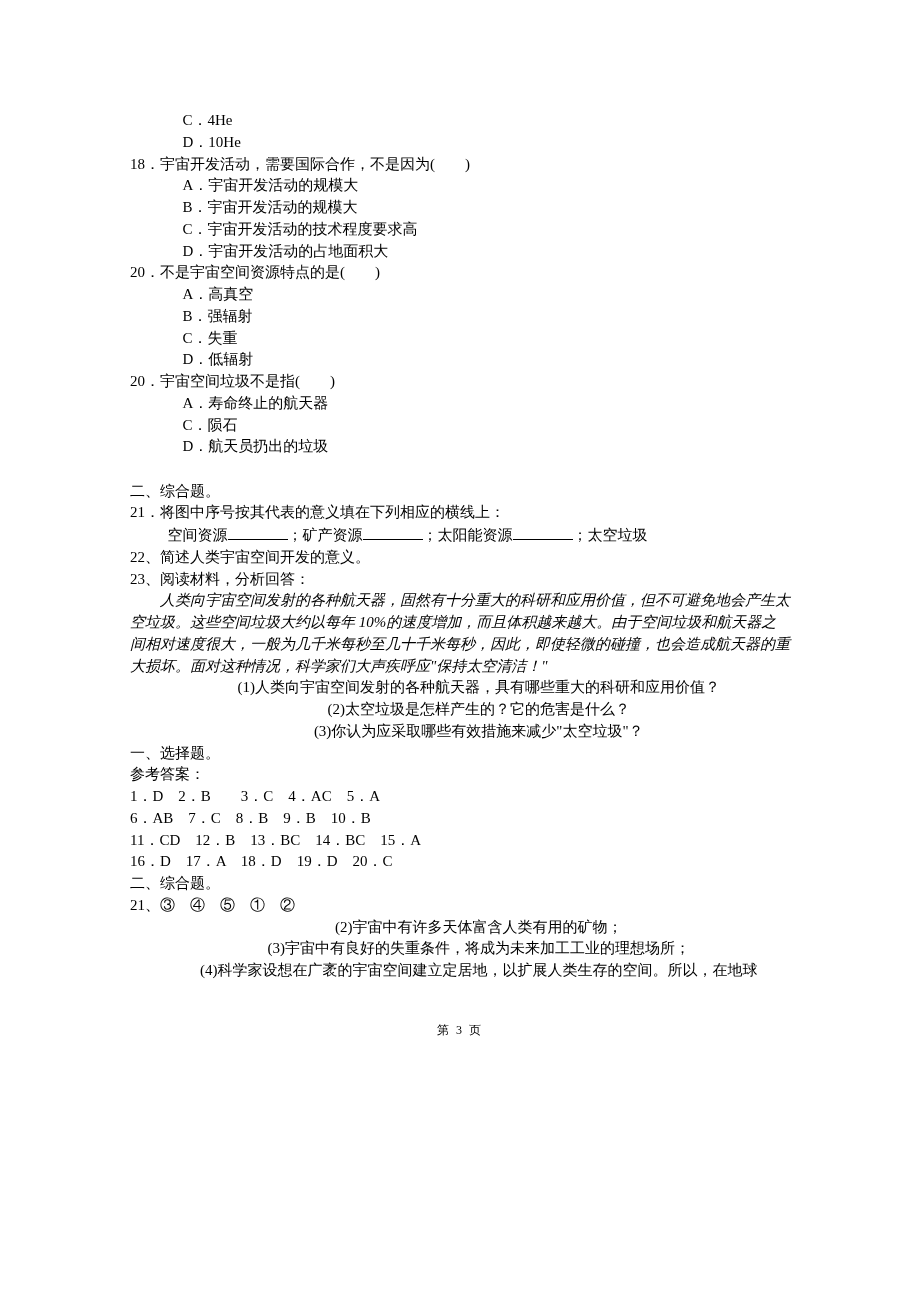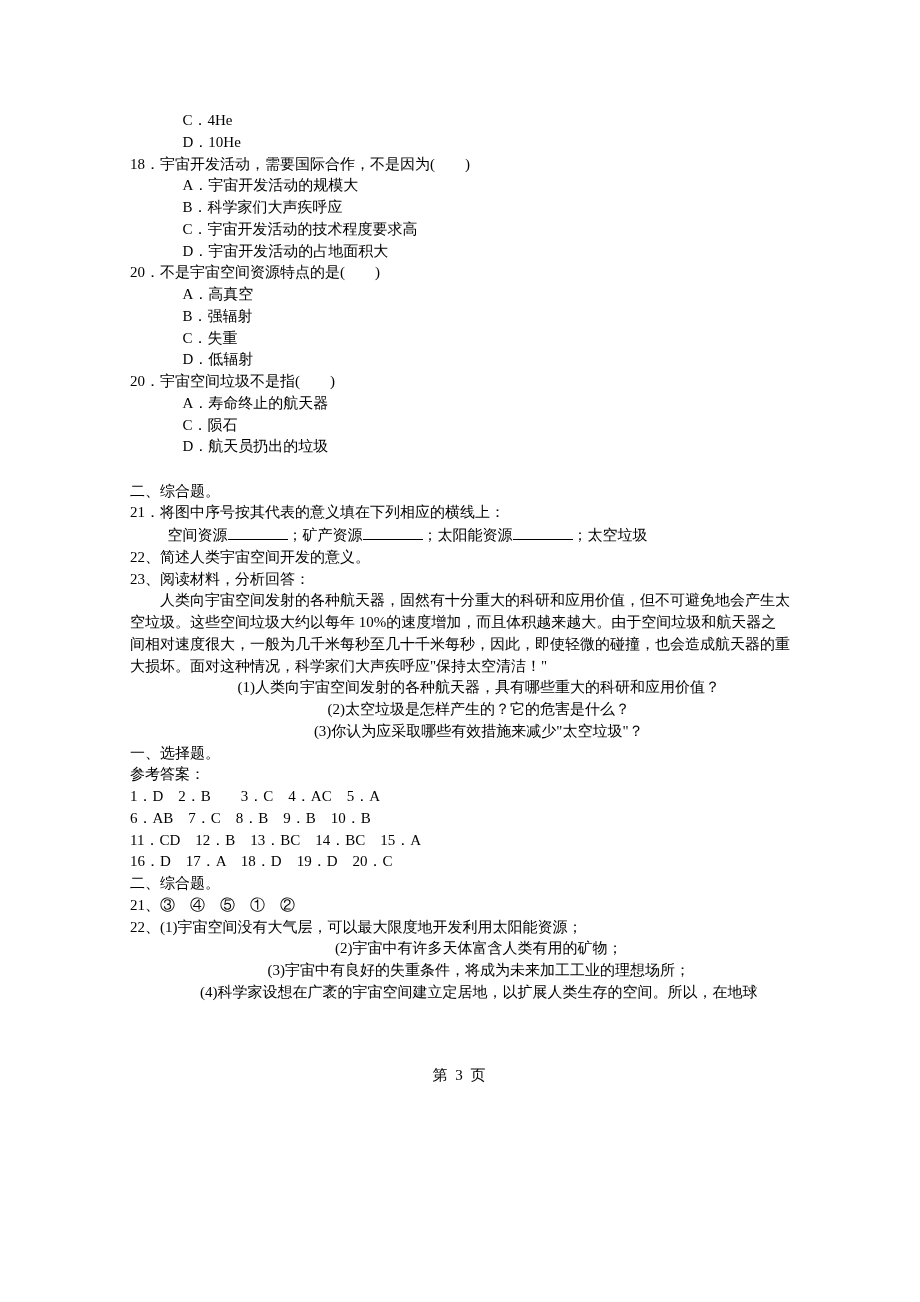--- a/index.html
+++ b/index.html
@@ -30,25 +30,26 @@
     text-align: center;
   }
   .fill-line {
     padding-left: 2.5em;
   }
   .answer-line {
     padding-left: 0;
   }
   .indent-2 {
     text-indent: 2em;
+    font-style: italic;
   }
   .page-number {
     text-align: center;
-    font-size: 15px;
-    margin-top: 61px;
+    font-size: 12px;
+    margin-top: 40px;
     letter-spacing: 2px;
   }
   .blank {
     display: inline-block;
     border-bottom: 1px solid #000;
     min-width: 60px;
     height: 1em;
     vertical-align: baseline;
   }
   .blank-short {
@@ -58,21 +59,21 @@
 </head>
 <body>
 
 <div class="page">
 
   <div class="option-line">C．4He</div>
   <div class="option-line">D．10He</div>
 
   <div class="question-line">18．宇宙开发活动，需要国际合作，不是因为(　　)</div>
   <div class="option-line">A．宇宙开发活动的规模大</div>
-  <div class="option-line">B．科学家们大声疾呼应</div>
+  <div class="option-line">B．宇宙开发活动的规模大</div>
   <div class="option-line">C．宇宙开发活动的技术程度要求高</div>
   <div class="option-line">D．宇宙开发活动的占地面积大</div>
 
   <div class="question-line">20．不是宇宙空间资源特点的是(　　)</div>
   <div class="option-line">A．高真空</div>
   <div class="option-line">B．强辐射</div>
   <div class="option-line">C．失重</div>
   <div class="option-line">D．低辐射</div>
 
   <div class="question-line">20．宇宙空间垃圾不是指(　　)</div>
@@ -98,20 +99,19 @@
   <div class="sub-line">(3)你认为应采取哪些有效措施来减少"太空垃圾"？</div>
 
   <div class="answer-line">一、选择题。</div>
   <div class="answer-line">参考答案：</div>
   <div class="answer-line">1．D　2．B　　3．C　4．AC　5．A</div>
   <div class="answer-line">6．AB　7．C　8．B　9．B　10．B</div>
   <div class="answer-line">11．CD　12．B　13．BC　14．BC　15．A</div>
   <div class="answer-line">16．D　17．A　18．D　19．D　20．C</div>
   <div class="answer-line">二、综合题。</div>
   <div class="answer-line">21、③　④　⑤　①　②</div>
-  <div class="answer-line">22、(1)宇宙空间没有大气层，可以最大限度地开发利用太阳能资源；</div>
   <div class="sub-line">(2)宇宙中有许多天体富含人类有用的矿物；</div>
   <div class="sub-line">(3)宇宙中有良好的失重条件，将成为未来加工工业的理想场所；</div>
   <div class="sub-line">(4)科学家设想在广袤的宇宙空间建立定居地，以扩展人类生存的空间。所以，在地球</div>
 
   <div class="page-number">第 3 页</div>
 
 </div>
 
 </body></html>

